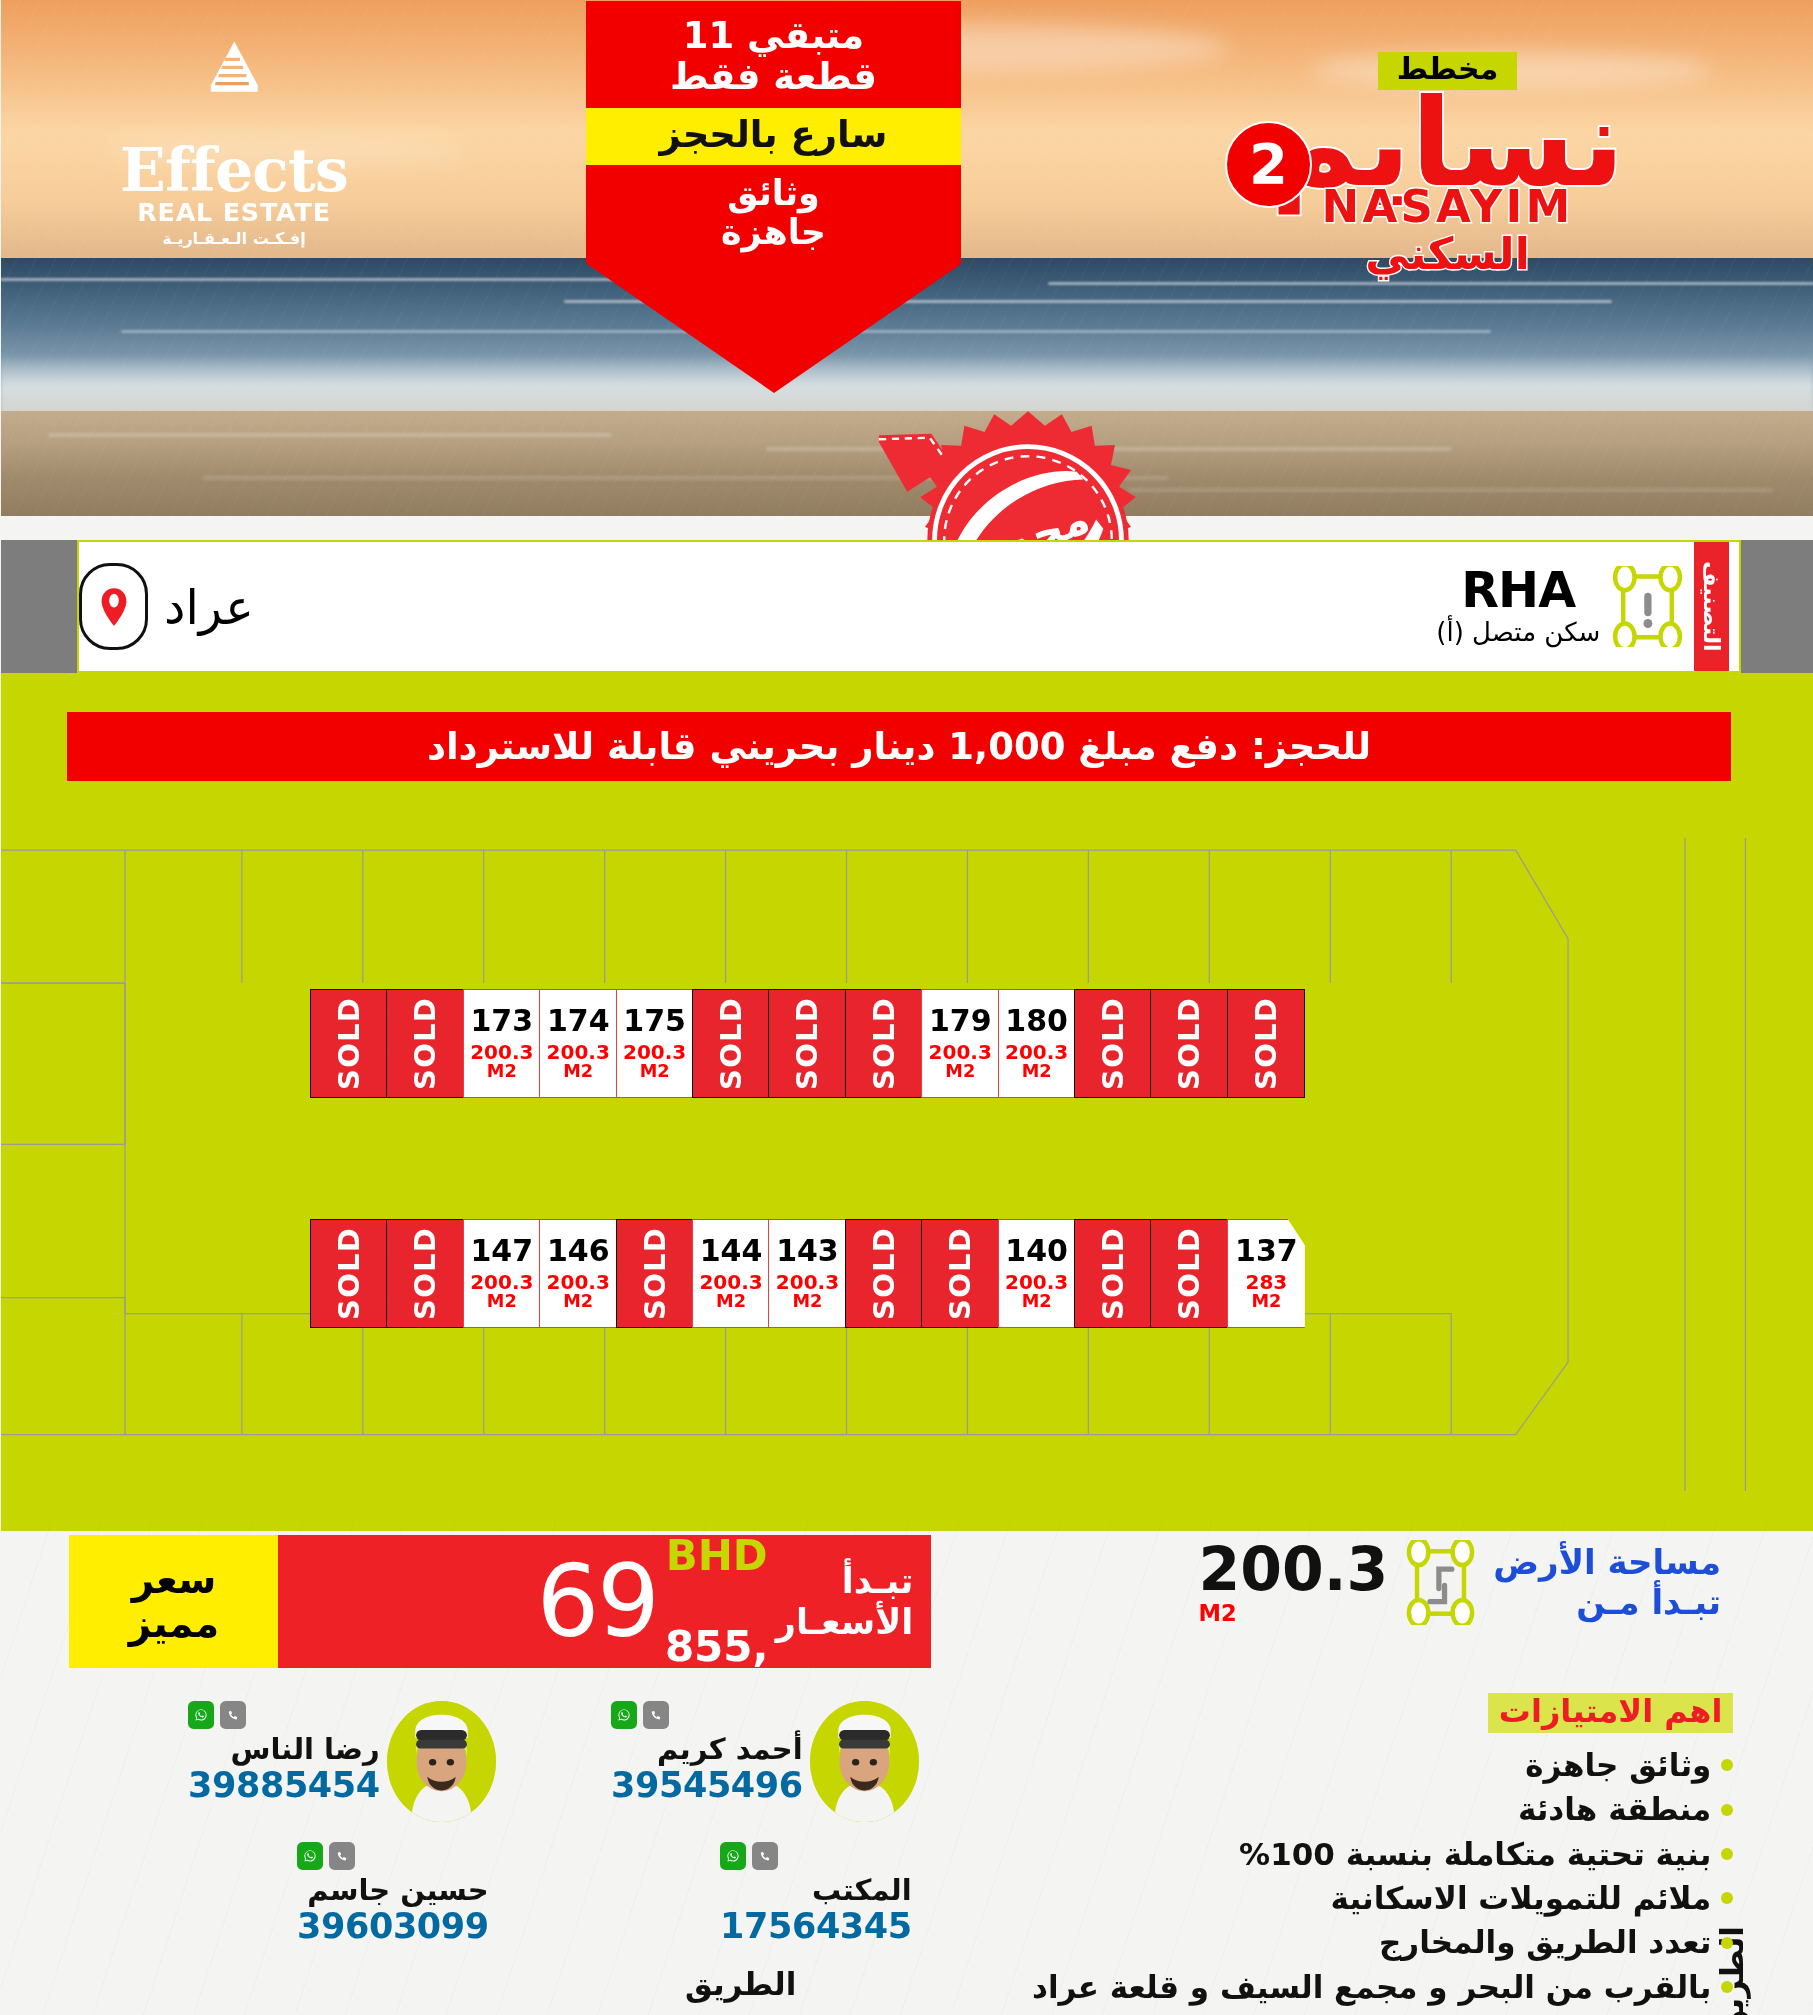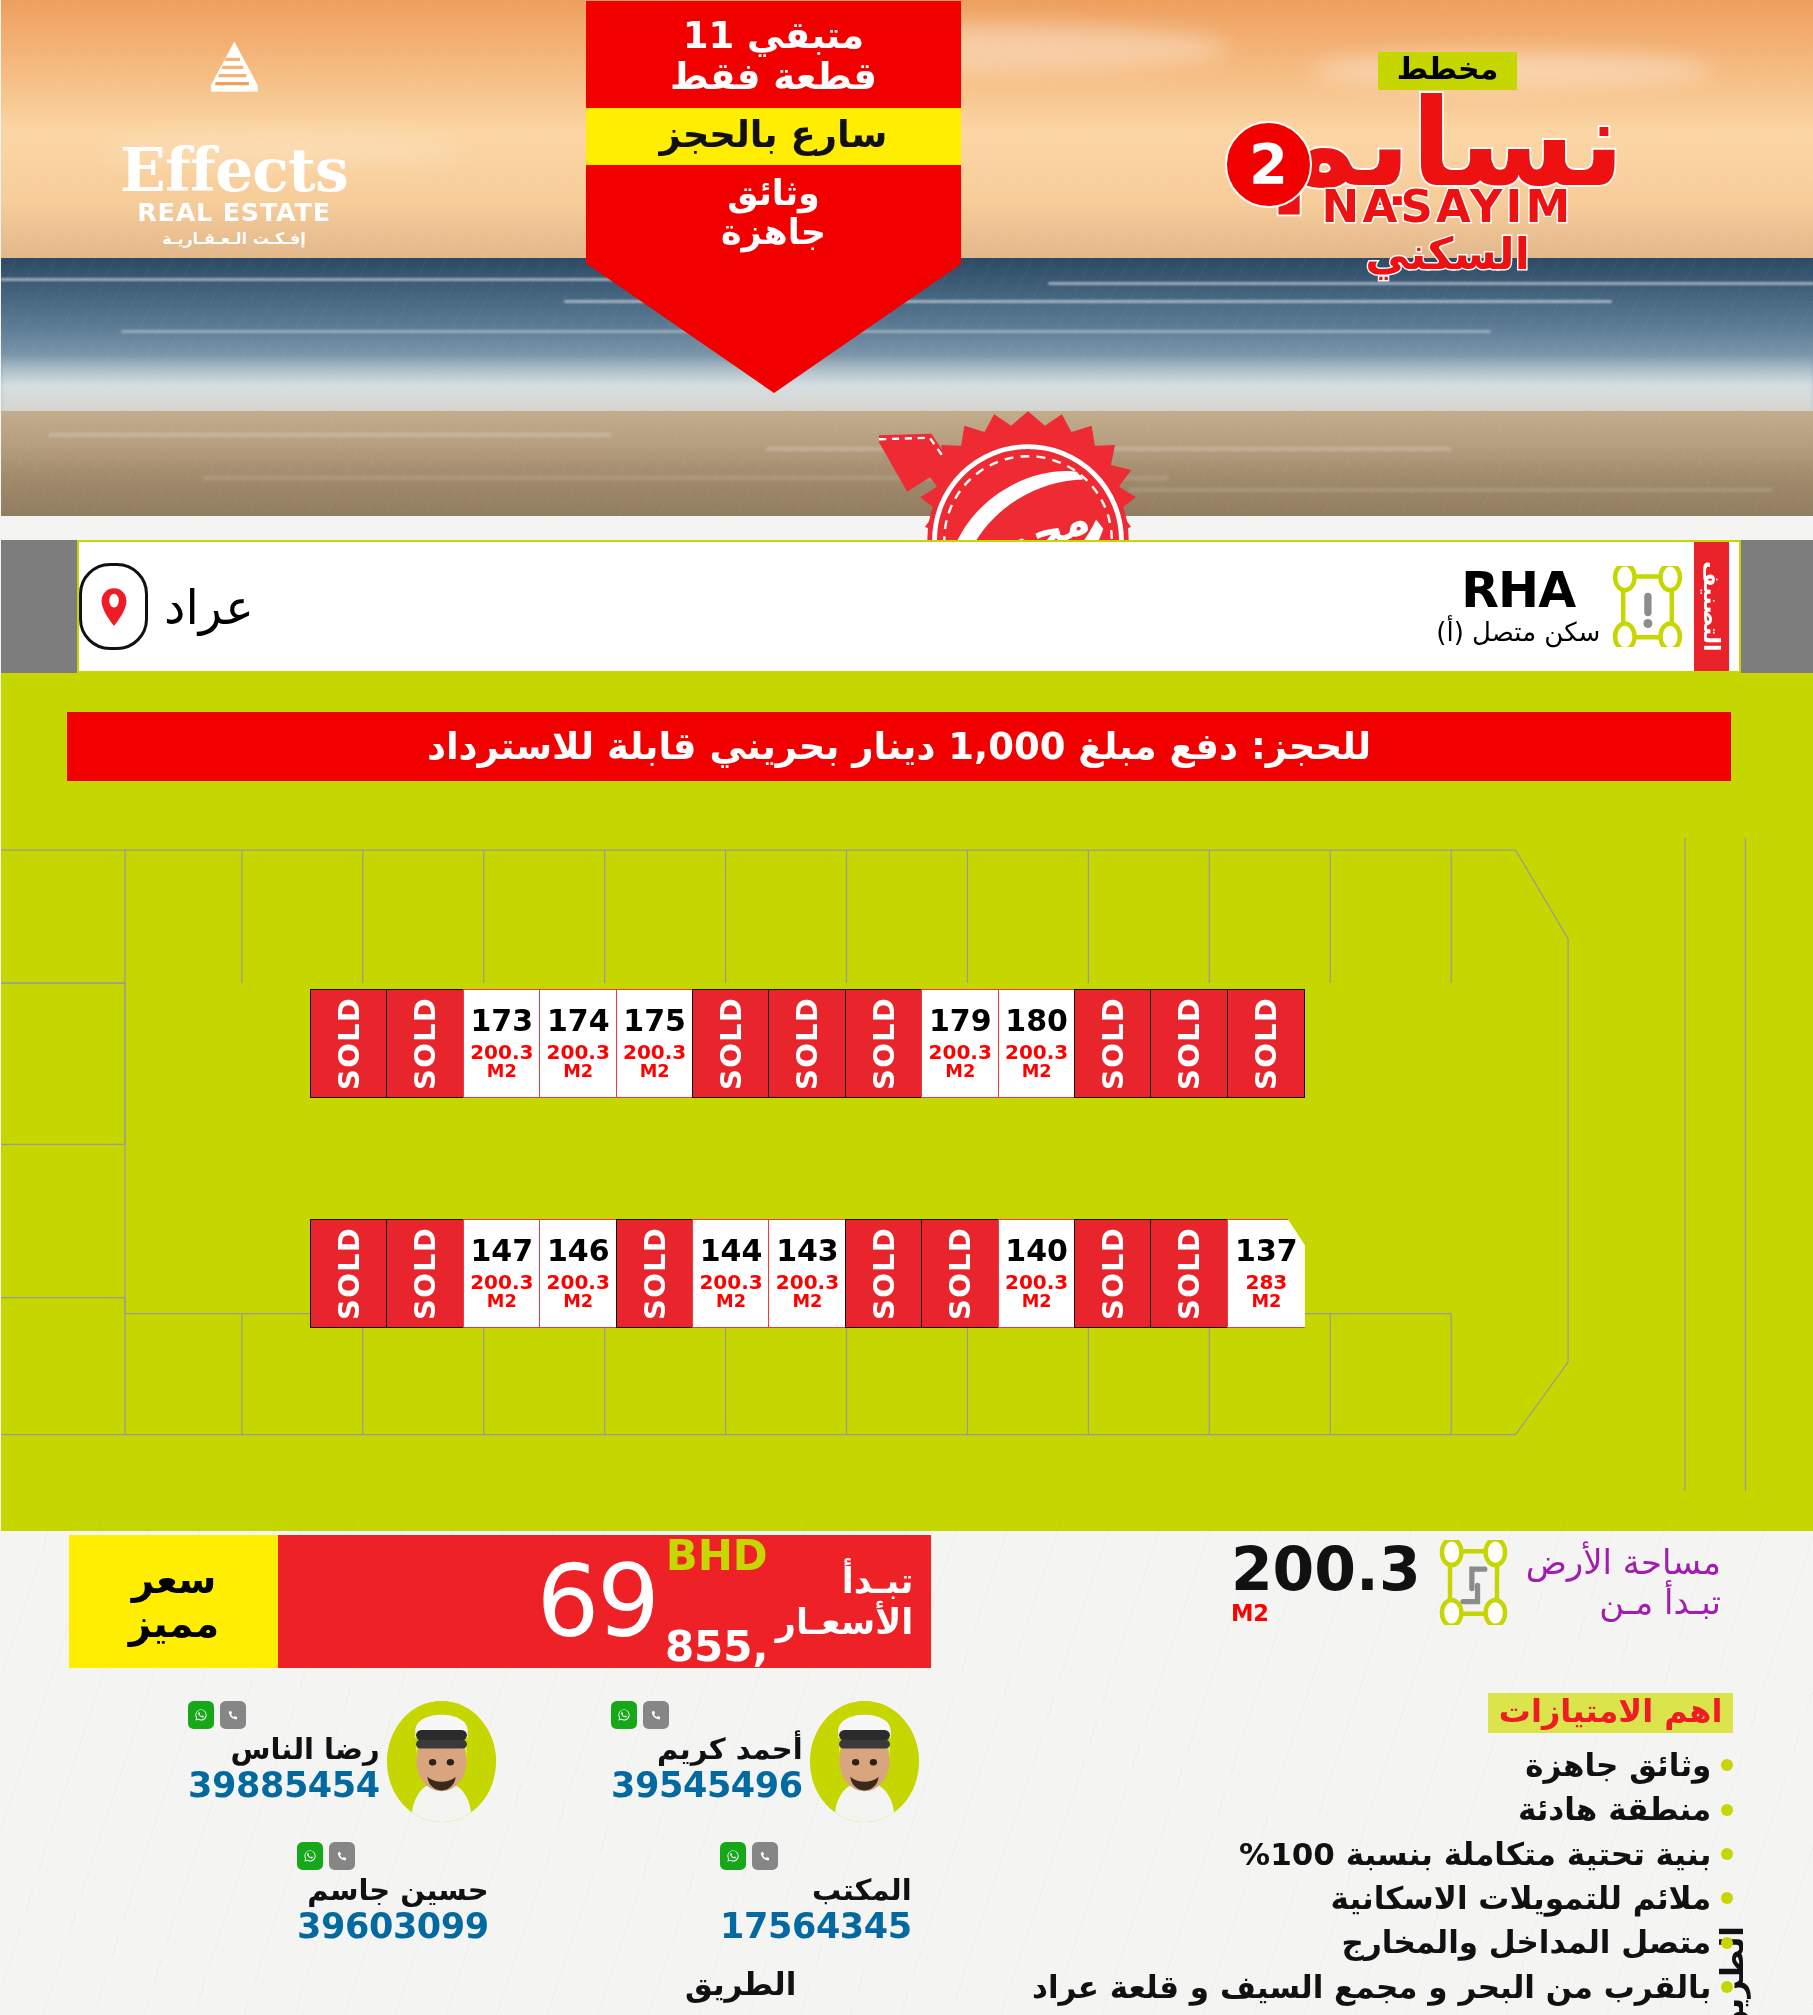--- a/index.html
+++ b/index.html
@@ -188,21 +188,21 @@
   }
   .price-label { font-size:35px; font-weight:bold; line-height:1.16; text-align:right; }
   .price-cur { font-size:42px; font-weight:bold; color:#c6d600; line-height:1; margin-bottom:8px; }
   .price-frac { font-size:42px; font-weight:bold; color:#fff; line-height:1; }
   .price-mid { display:flex; flex-direction:column; align-items:center; margin:0 7.3px;gap:41px; }
   .price-main { font-size:99px; font-weight:normal; color:#fff; line-height:.94; letter-spacing:-2.4px; }
 
   .area-block {
     position:absolute; right:93px; top:8px; display:flex; align-items:center; gap:16px; direction:rtl;
   }
-  .area-label { font-size:34px; font-weight:normal; color:#a21caf; line-height:1.2; }
+  .area-label { font-size:34px; font-weight:bold; color:#1d4ed8; line-height:1.2; }
   .area-icon { width:73px; height:85px; position:relative; }
   .area-num { font-size:60px; font-weight:bold; color:#111; line-height:1; }
   .area-unit { font-size:22.6px; font-weight:bold; color:#ff0000; text-align:left; margin-top:0.8px; }
 
   
   .features { position:absolute; right:81px; top:1693px; width:826px; direction:rtl; text-align:right; }
   .feat-title {
     display:inline-block; background:#dbe44a; color:#ee1c24;
     font-size:32px; font-weight:bold; padding:1.6px 10.5px 4.8px; line-height:1.05; margin-bottom:7.3px;
   }
@@ -539,21 +539,21 @@
         <div class="feat-item">
           <span class="feat-dot"></span>
           <span class="feat-text">بنية تحتية متكاملة بنسبة 100%</span>
         </div>
         <div class="feat-item">
           <span class="feat-dot"></span>
           <span class="feat-text">ملائم للتمويلات الاسكانية</span>
         </div>
         <div class="feat-item">
           <span class="feat-dot"></span>
-          <span class="feat-text">متصل المداخل والمخارج</span>
+          <span class="feat-text">تعدد الطريق والمخارج</span>
         </div>
         <div class="feat-item">
           <span class="feat-dot"></span>
           <span class="feat-text">بالقرب من البحر و مجمع السيف و قلعة عراد</span>
         </div>
       </div>
   </div>
 
   <div class="contacts">
     <div class="contact-grid" id="contact-grid">

